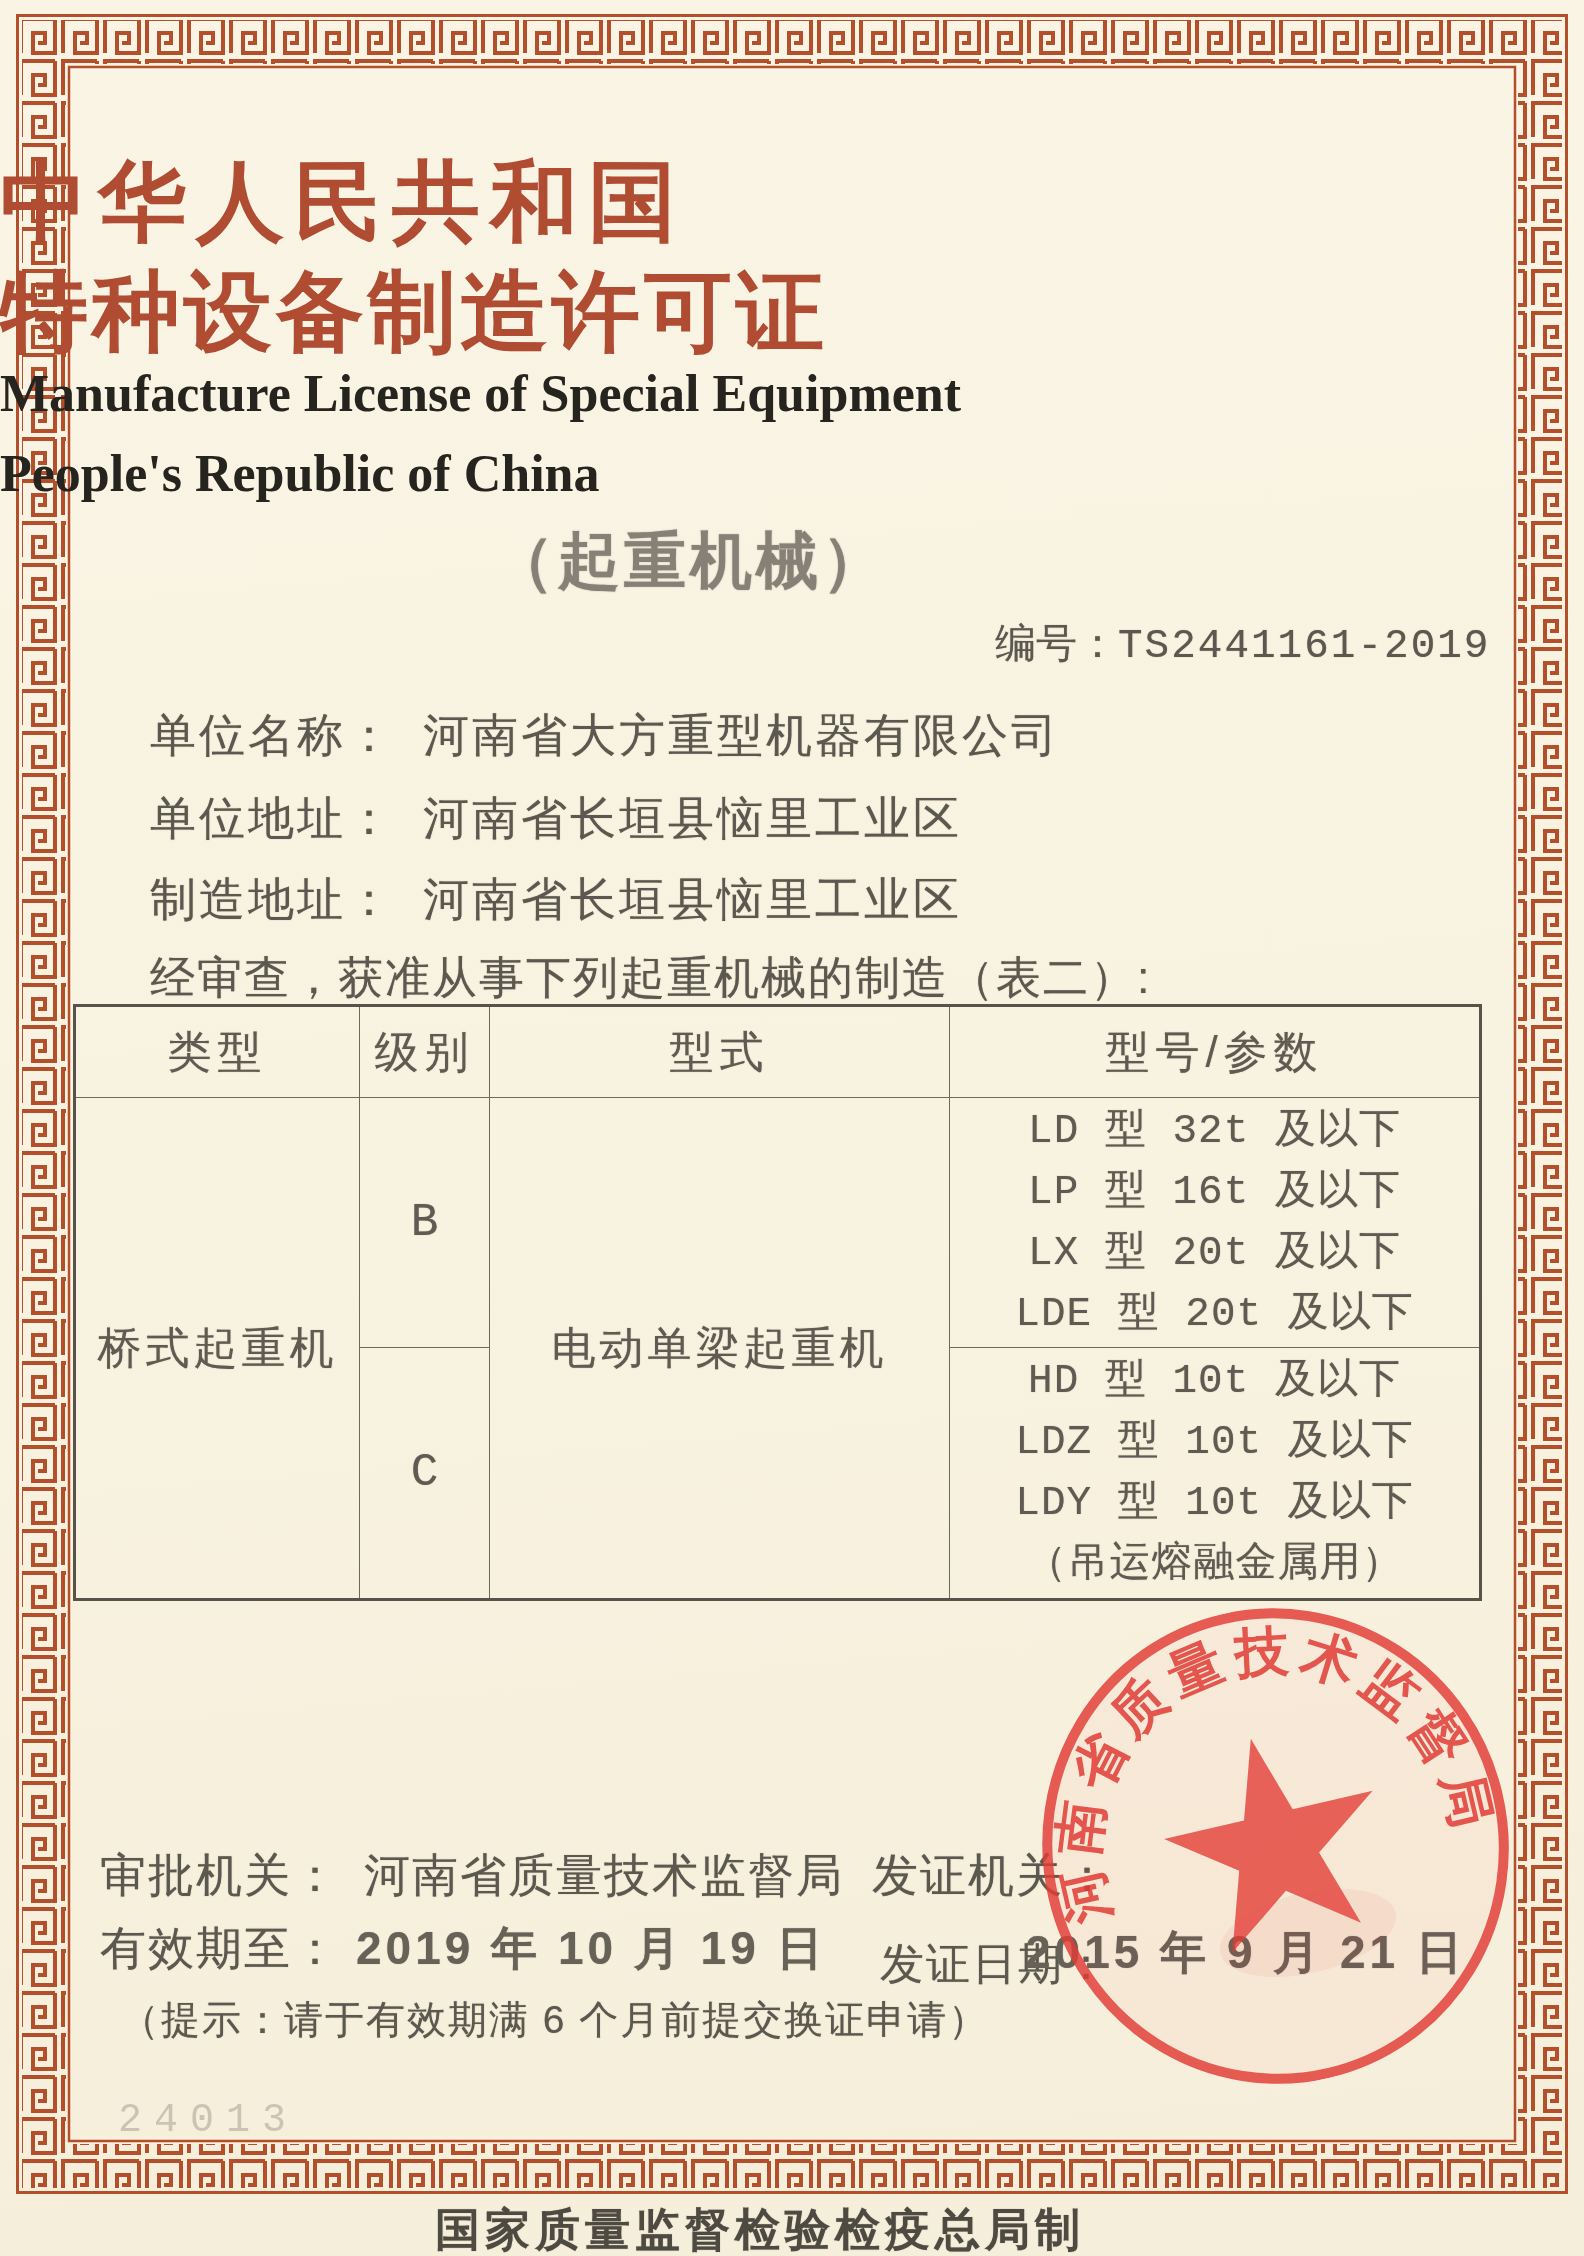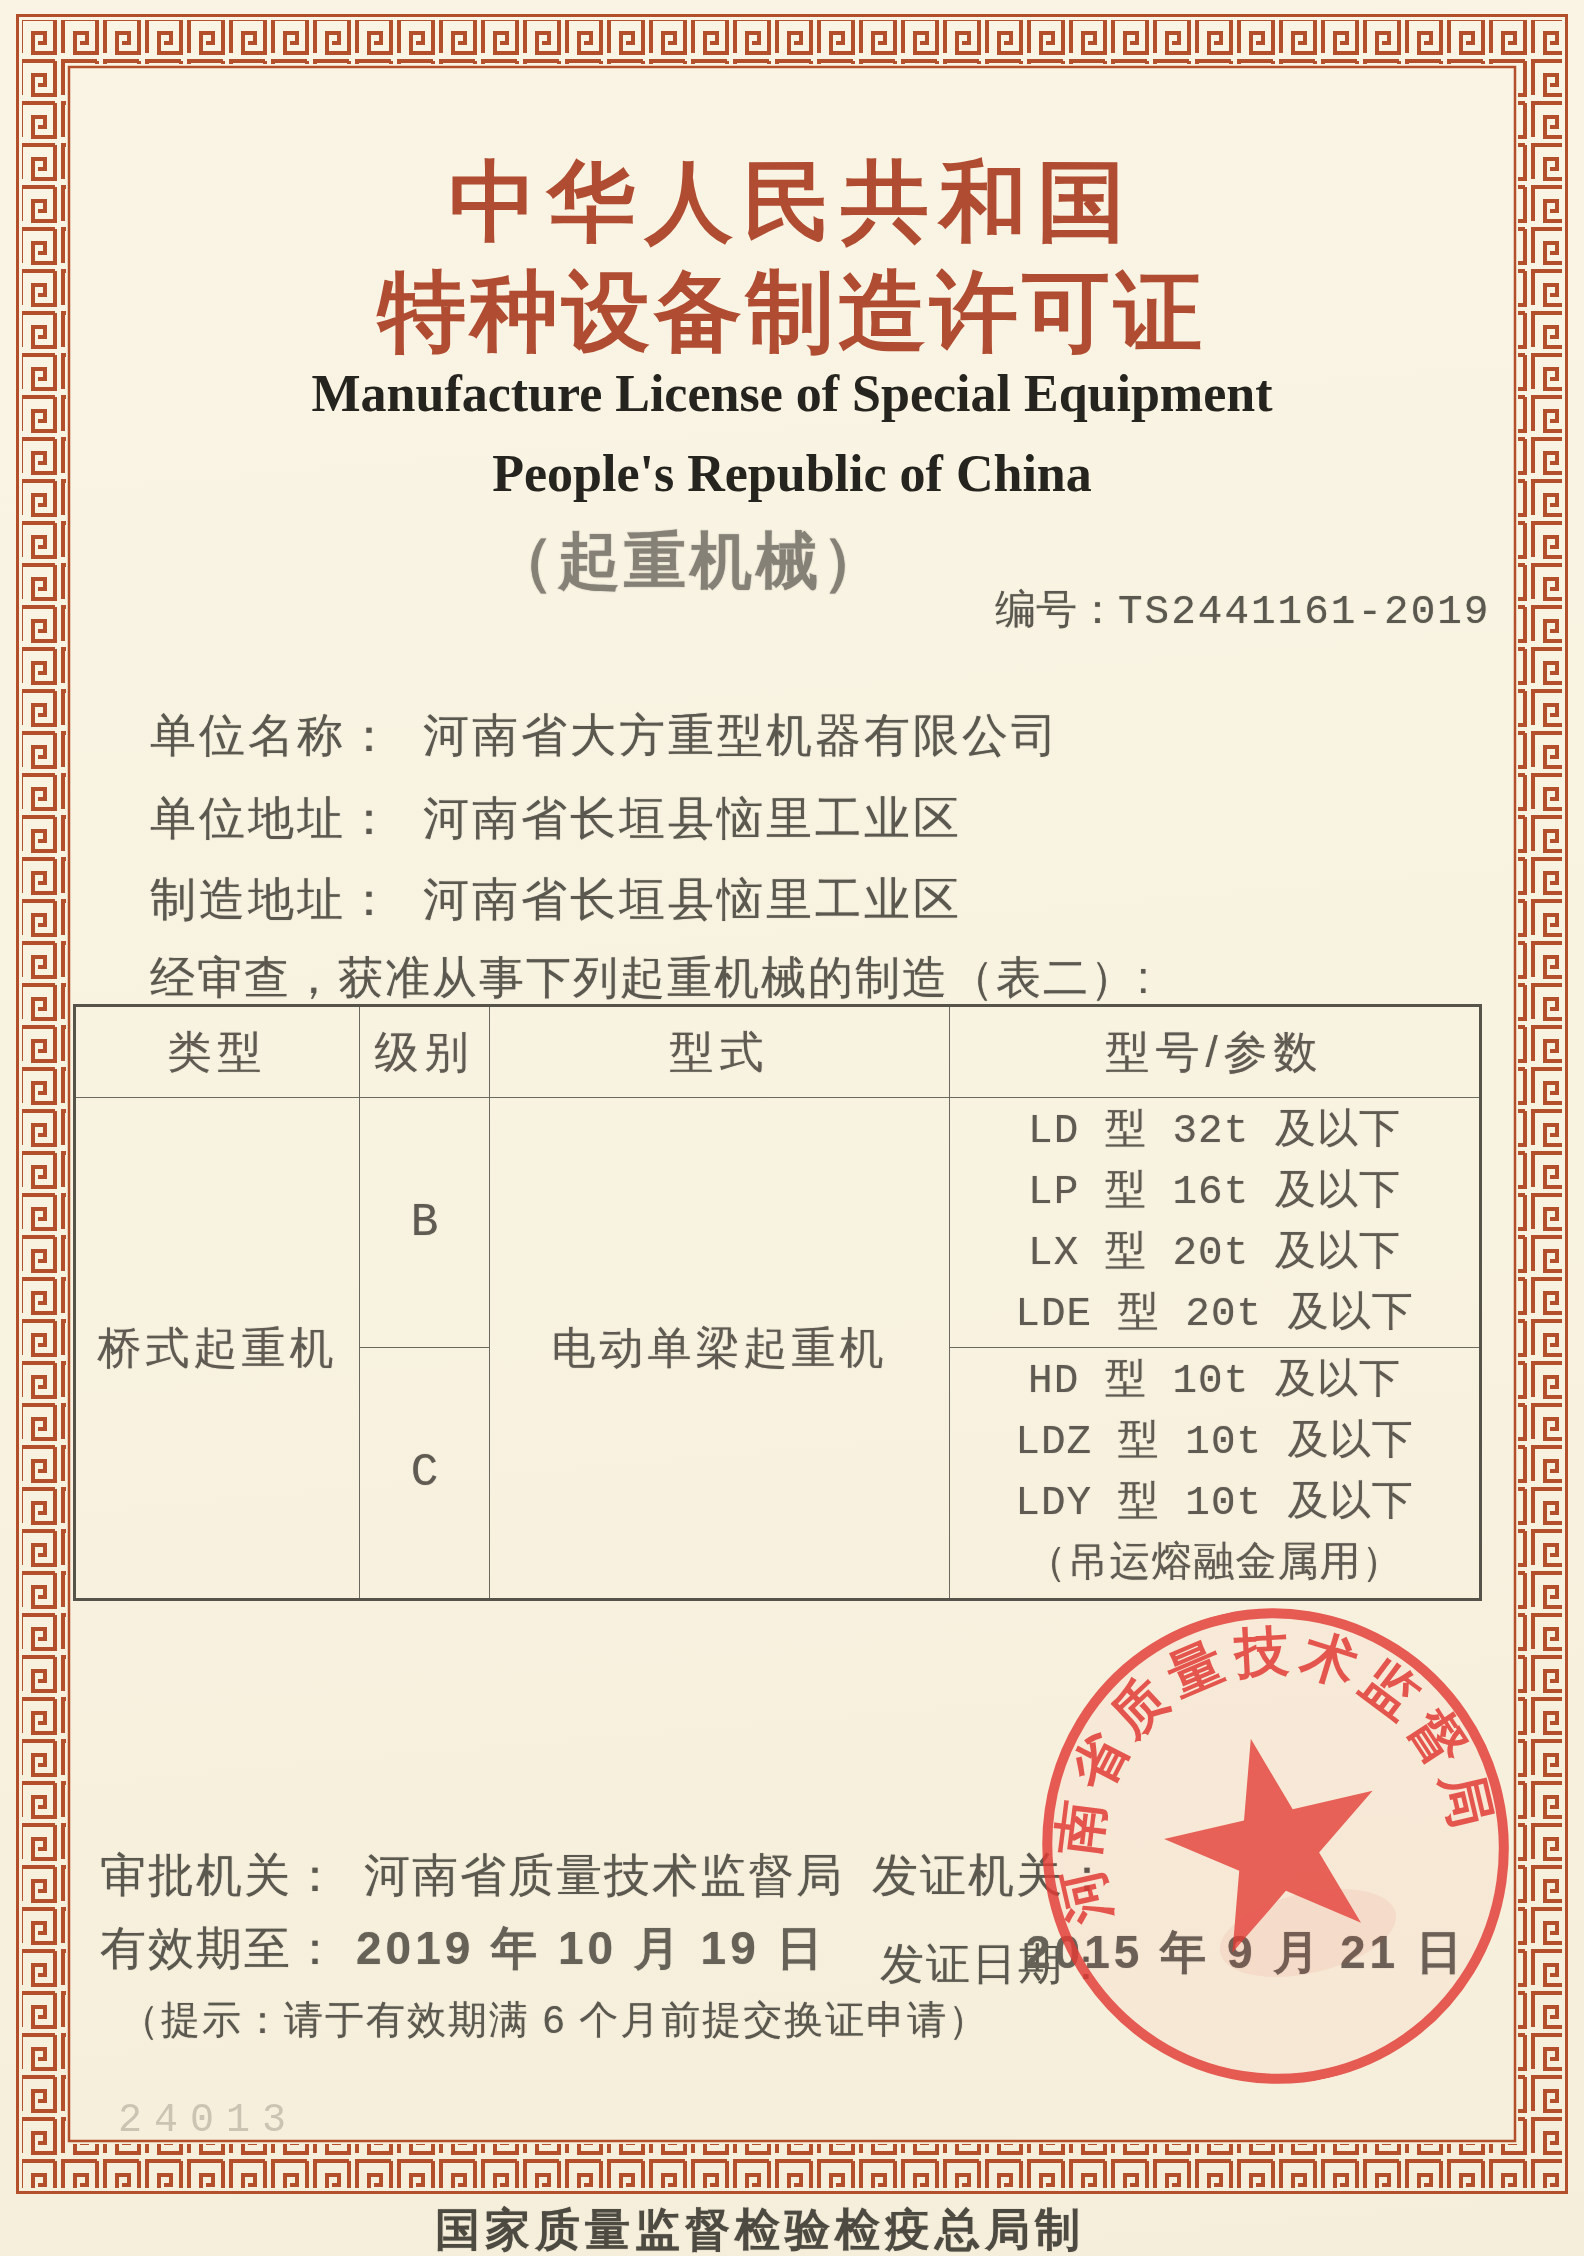--- a/index.html
+++ b/index.html
@@ -2,21 +2,21 @@
 <html><head>
 <meta charset="utf-8">
 <style>
   html,body{margin:0;padding:0;background:#e8e2d0;}
   .page{
     position:relative;width:1584px;height:2256px;margin:0 auto;
     background:linear-gradient(175deg,#f9f4e4 0%,#f8f2e0 55%,#f5eeda 100%);
     font-family:"Liberation Sans",sans-serif;overflow:hidden;
   }
   .abs{position:absolute;}
-  .center{left:0;width:100%;text-align:center;}
+  .center{left:0;width:100%;text-align:left;}
   
   .title-cn{font-weight:700;color:#b04c31;font-size:88px;line-height:1;letter-spacing:10px;}
   .title-cn2{letter-spacing:4px;}
   .title-en{font-family:"Liberation Serif",serif;font-weight:700;color:#26241f;font-size:52px;line-height:1;}
   .category{font-weight:700;color:#858176;font-size:62px;line-height:1;letter-spacing:4px;
     text-shadow:0 0 1.5px rgba(130,126,118,.65);}
   
   .ink{color:#5b584f;text-shadow:0 0 1px rgba(91,88,79,.6);}
   .serial{font-size:41px;}
   .serial .num{font-family:"Liberation Mono",monospace;letter-spacing:2px;}
@@ -64,21 +64,21 @@
     <rect x="53" y="53" width="1446" height="2074" fill="none" stroke="#b34f2b" stroke-width="2.5"></rect>
   </svg>
 
   <div class="abs center title-cn" style="top:158px;">中华人民共和国</div>
   <div class="abs center title-cn title-cn2" style="top:268px;">特种设备制造许可证</div>
   <div class="abs center title-en" style="top:368px;">Manufacture License of Special Equipment</div>
   <div class="abs category" style="top:530px;left:0;width:1380px;text-align:center;">（起重机械）</div>
 
   <div class="abs center title-en" style="top:448px;">People's Republic of China</div>
 
-  <div class="abs ink serial" style="top:582px;left:995px;">
+  <div class="abs ink serial" style="top:616px;left:995px;">
     <span>编号：</span><span class="num">TS2441161-2019</span>
   </div>
 
   <div class="abs ink field" style="top:712px;left:150px;">
     <span class="lbl">单位名称：</span><span>河南省大方重型机器有限公司</span>
   </div>
   <div class="abs ink field" style="top:795px;left:150px;">
     <span class="lbl">单位地址：</span><span>河南省长垣县恼里工业区</span>
   </div>
   <div class="abs ink field" style="top:876px;left:150px;">

